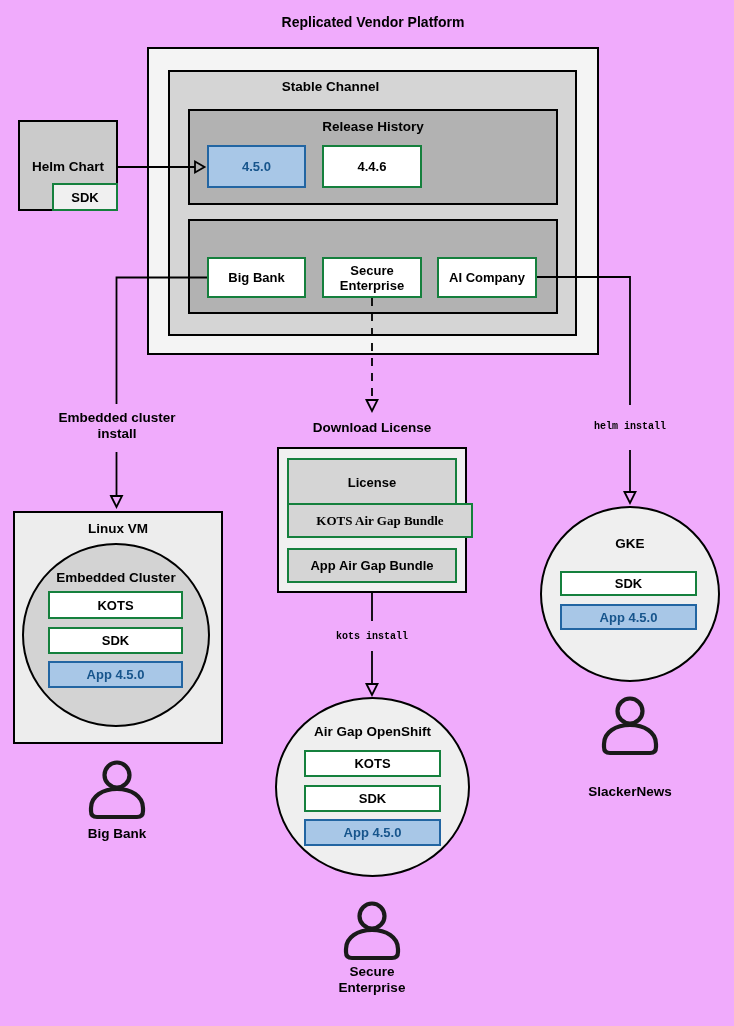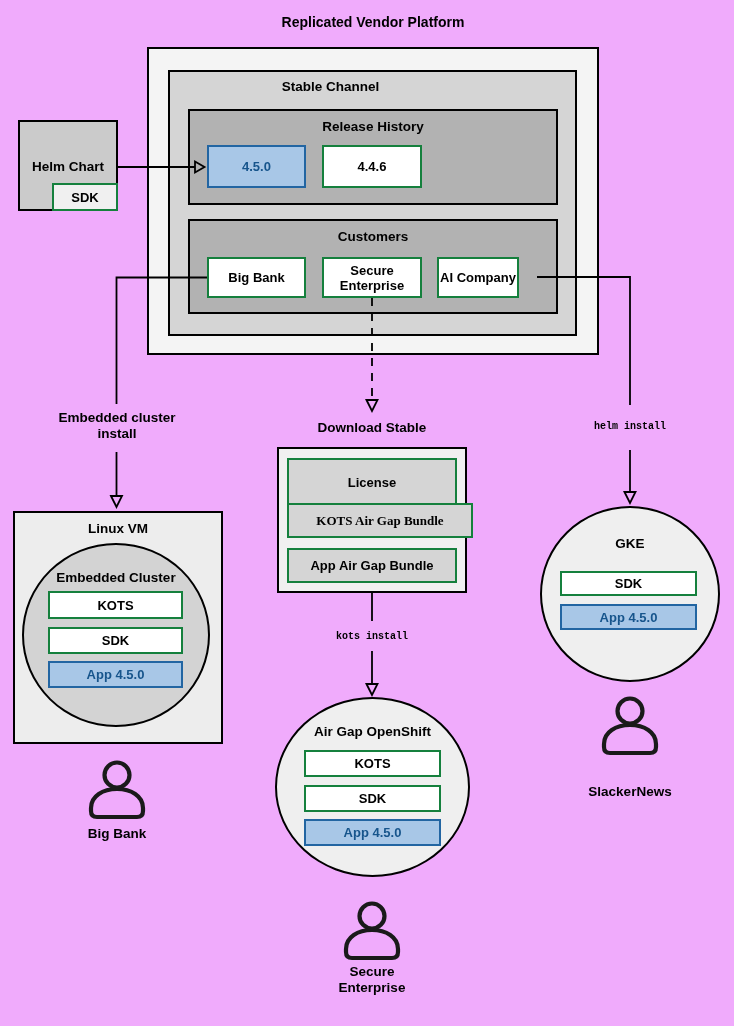--- a/index.html
+++ b/index.html
@@ -30,44 +30,43 @@
 
   <div class="box" style="left:168px;top:70px;width:409px;height:266px;background:#d5d5d5;"></div>
   <div class="lbl" style="left:168px;top:79px;width:325px;">Stable Channel</div>
 
   <div class="box" style="left:188px;top:109px;width:370px;height:96px;background:#b2b2b2;"></div>
   <div class="lbl" style="left:188px;top:119px;width:370px;">Release History</div>
   <div class="cell blue" style="left:207px;top:145px;width:99px;height:43px;">4.5.0</div>
   <div class="cell" style="left:322px;top:145px;width:100px;height:43px;">4.4.6</div>
 
   <div class="box" style="left:188px;top:219px;width:370px;height:95px;background:#b2b2b2;"></div>
-  <div class="lbl" style="left:188px;top:229px;width:370px;">Customers</div>
   <div class="cell" style="left:207px;top:257px;width:99px;height:41px;">Big Bank</div>
   <div class="cell" style="left:322px;top:257px;width:100px;height:41px;">Secure Enterprise</div>
-  <div class="cell" style="left:437px;top:257px;width:82px;height:41px;">AI Company</div>
+  <div class="cell" style="left:437px;top:257px;width:100px;height:41px;">AI Company</div>
 
   <div class="box" style="left:18px;top:120px;width:100px;height:91px;background:#cbcbcb;"></div>
   <div class="lbl" style="left:18px;top:159px;width:100px;">Helm Chart</div>
   <div class="cell" style="left:52px;top:183px;width:66px;height:28px;background:#f0f0f0;">SDK</div>
 
   <div class="lbl prewrap" style="left:47px;top:410px;width:140px;">Embedded cluster
 install</div>
 
   <div class="box" style="left:13px;top:511px;width:210px;height:233px;background:#ededed;"></div>
   <div class="lbl" style="left:13px;top:521px;width:210px;">Linux VM</div>
 
   <div class="ellipse" style="left:22px;top:543px;width:188px;height:184px;background:#d3d3d3;"></div>
   <div class="lbl" style="left:22px;top:570px;width:188px;">Embedded Cluster</div>
   <div class="cell" style="left:48px;top:591px;width:135px;height:28px;">KOTS</div>
   <div class="cell" style="left:48px;top:627px;width:135px;height:27px;">SDK</div>
   <div class="cell blue" style="left:48px;top:661px;width:135px;height:27px;">App 4.5.0</div>
 
   <div class="lbl" style="left:47px;top:826px;width:140px;">Big Bank</div>
 
-  <div class="lbl" style="left:292px;top:420px;width:160px;">Download Stable</div>
+  <div class="lbl" style="left:292px;top:420px;width:160px;">Download License</div>
 
   <div class="box" style="left:277px;top:447px;width:190px;height:146px;background:#f0f0f0;"></div>
   <div class="cell gray-row" style="left:287px;top:458px;width:170px;height:48px;">License</div>
   <div class="cell gray-row" style="left:287px;top:503px;width:186px;height:35px;font-family:Liberation Serif, serif;">KOTS Air Gap Bundle</div>
   <div class="cell gray-row" style="left:287px;top:548px;width:170px;height:35px;">App Air Gap Bundle</div>
 
   <div class="lbl mono" style="left:292px;top:629px;width:160px;">kots install</div>
 
   <div class="ellipse" style="left:275px;top:697px;width:195px;height:180px;background:#efefef;"></div>
   <div class="lbl" style="left:275px;top:724px;width:195px;">Air Gap OpenShift</div>

